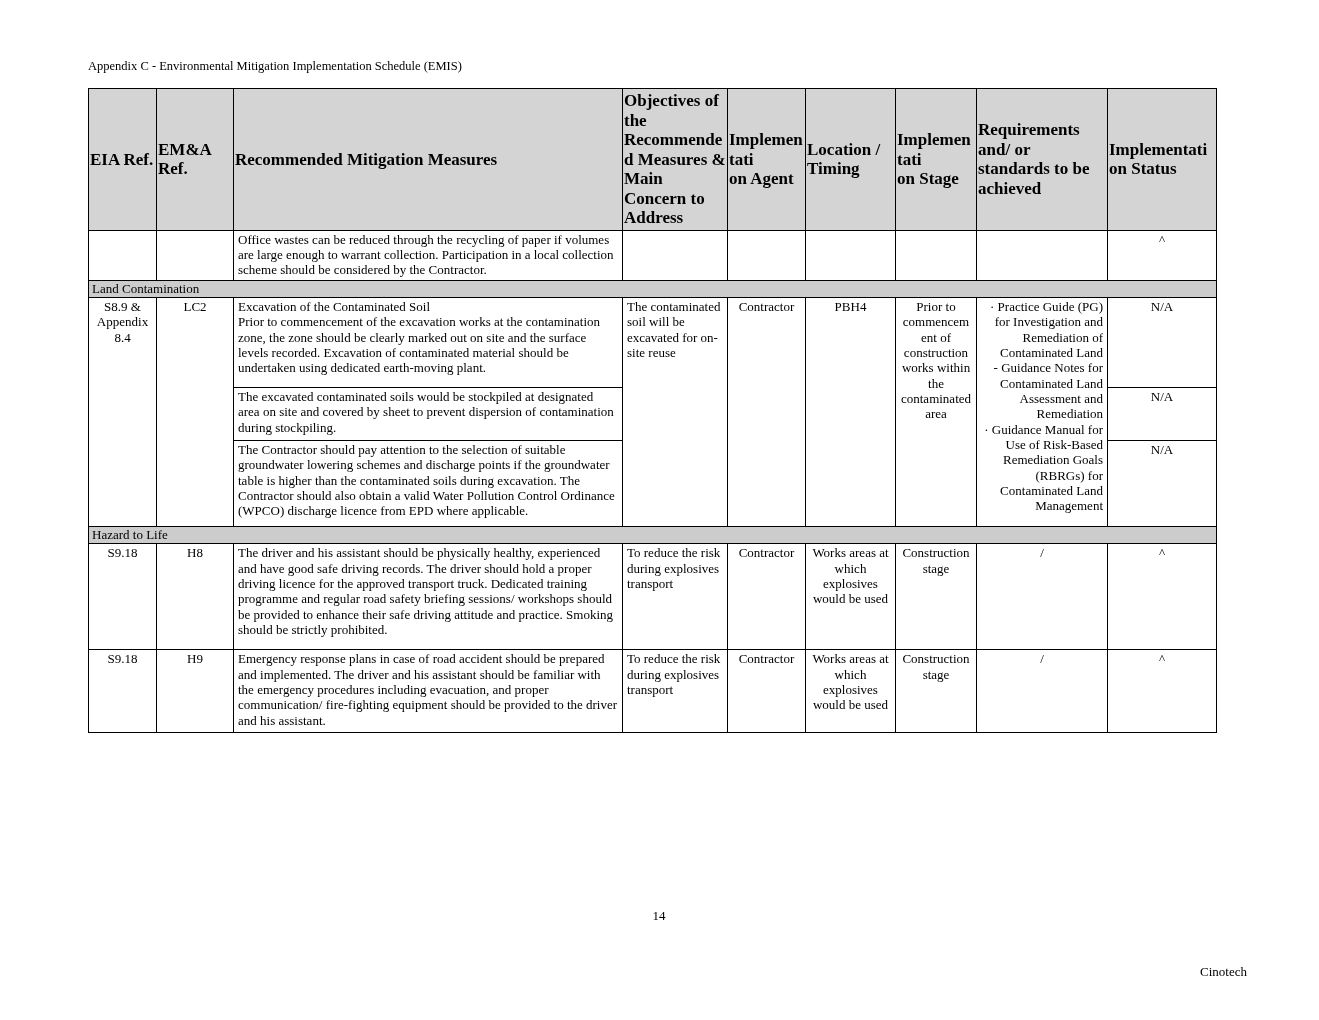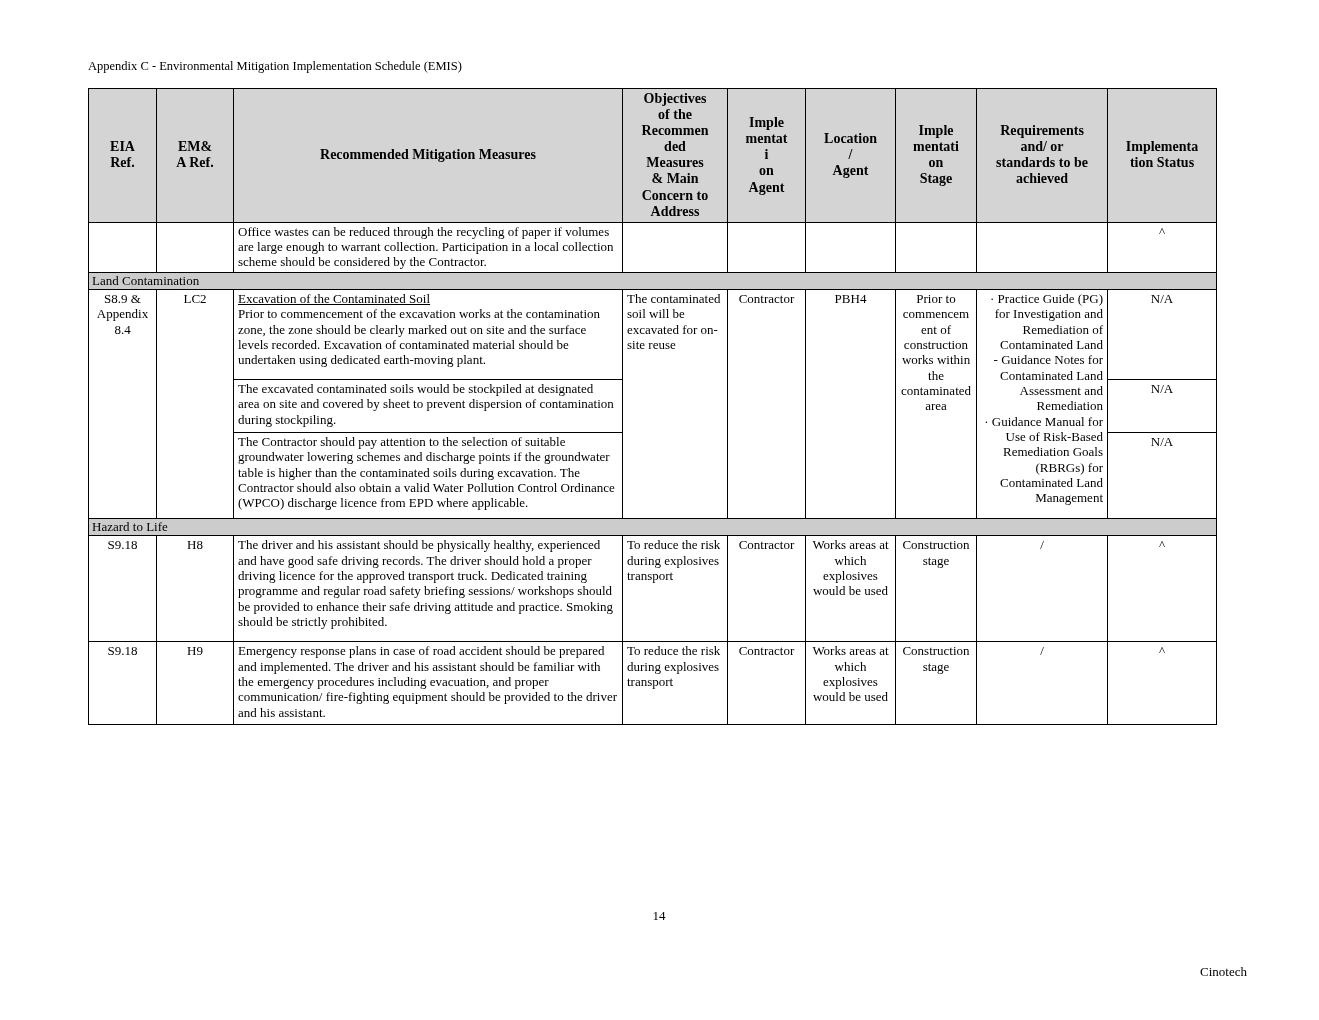--- a/index.html
+++ b/index.html
@@ -29,36 +29,36 @@
   }
   table.emis th, table.emis td {
     border: 1px solid #000;
     padding: 1px 4px 2px 4px;
     vertical-align: top;
     overflow-wrap: break-word;
   }
   table.emis th {
     background: #d4d4d4;
     font-weight: bold;
-    text-align: center;
+    text-align: left;
     vertical-align: middle;
-    font-size: 14px;
+    font-size: 17px;
     line-height: 1.15;
-    padding: 2px 17px;
+    padding: 2px 1px;
   }
   tr.section td {
     background: #cccccc;
     font-weight: normal;
     text-align: left;
     padding: 0 3px 1px 3px;
   }
   .center { text-align: center; }
   .left { text-align: left; }
   .pre { white-space: pre-line; text-align: right; }
-  .underline { text-decoration: underline; }
+  .underline { }
   .footer-page {
     position: absolute;
     left: 0; top: 908px; width: 1318px;
     text-align: center;
     font-size: 13px;
   }
   .footer-company {
     position: absolute;
     right: 72px; top: 964px;
     font-size: 13px;
@@ -85,21 +85,21 @@
     </colgroup>
     <thead>
       <tr style="height:72px">
         <th>EIA Ref.</th>
         <th>EM&amp;A Ref.</th>
         <th>Recommended Mitigation Measures</th>
         <th>Objectives of the Recommended Measures &amp; Main Concern to Address</th>
         <th class="pre">Implementati
 on Agent</th>
         <th class="pre">Location /
-Agent</th>
+Timing</th>
         <th class="pre">Implementati
 on Stage</th>
         <th>Requirements and/ or standards to be achieved</th>
         <th>Implementation Status</th>
       </tr>
     </thead>
     <tbody>
 
       <tr style="height:48px">
         <td class="center"></td>

